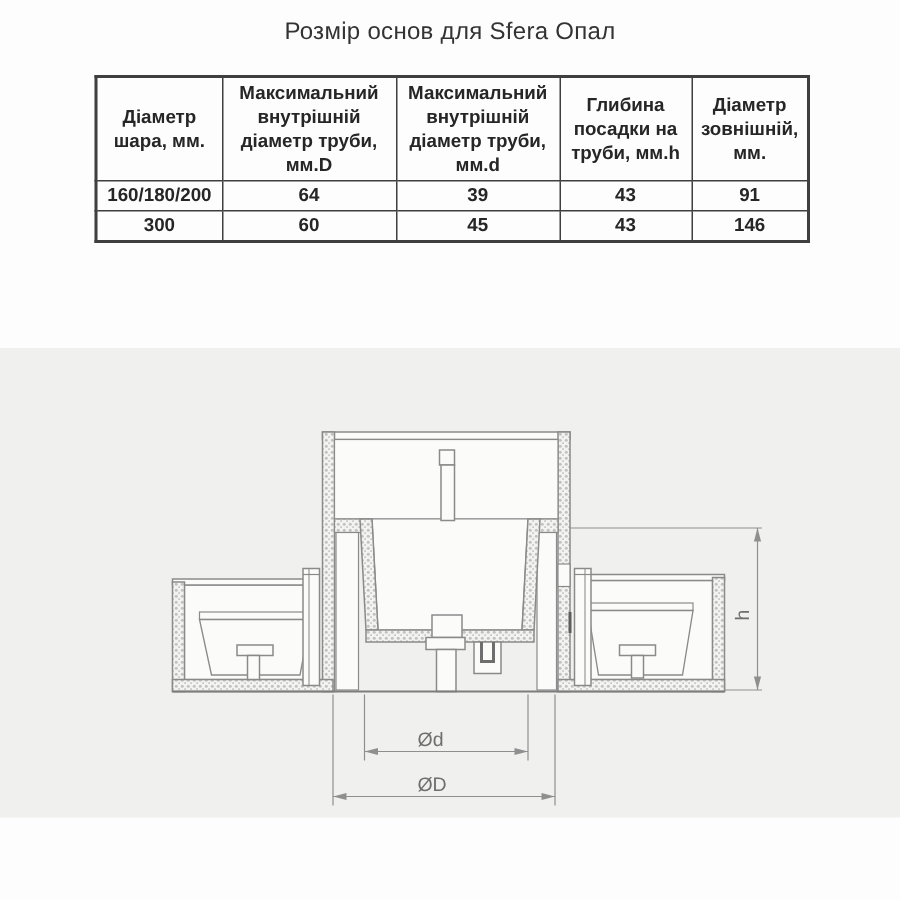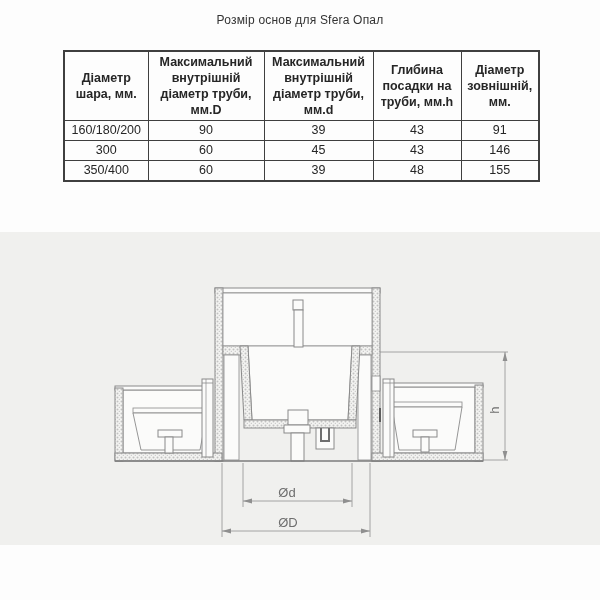--- a/index.html
+++ b/index.html
@@ -4,32 +4,32 @@
 <style>
   html,body{margin:0;padding:0;}
   body{
     width:600px;height:600px;position:relative;overflow:hidden;
     background:#fdfdfd;
     font-family:"Liberation Sans", sans-serif;
     color:#2b2b2b;
   }
   .page-title{
     position:absolute;top:13px;left:0;width:600px;
-    text-align:center;font-size:12px;font-weight:500;color:#333;
+    text-align:center;font-size:16px;font-weight:500;color:#333;
     letter-spacing:.2px;
   }
   .spec-table{
     position:absolute;left:63px;top:50px;
     border-collapse:collapse;table-layout:fixed;
     border:2px solid #3f3f3f;
   }
   .spec-table td,.spec-table th{
     border:1.4px solid #3f3f3f;
     text-align:center;vertical-align:middle;
-    font-size:12.5px;font-weight:400;color:#262626;
+    font-size:12.5px;font-weight:700;color:#262626;
     padding:1px 3px;line-height:1.3;
   }
   .spec-table th{height:66px;font-weight:600;}
   .spec-table td{height:17px;}
   .diagram-band{
     position:absolute;left:0;top:232px;width:600px;height:313px;
     background:#f0f0ee;
     text-align:center;
   }
   .diagram-band svg{display:block;}
@@ -53,38 +53,31 @@
       <th>Діаметр шара, мм.</th>
       <th>Максимальний внутрішній діаметр труби, мм.D</th>
       <th>Максимальний внутрішній діаметр труби, мм.d</th>
       <th>Глибина посадки на труби, мм.h</th>
       <th>Діаметр зовнішній, мм.</th>
     </tr>
   </thead>
   <tbody>
     <tr>
       <td>160/180/200</td>
-      <td>90</td>
+      <td>64</td>
       <td>39</td>
       <td>43</td>
       <td>91</td>
     </tr>
     <tr>
       <td>300</td>
       <td>60</td>
       <td>45</td>
       <td>43</td>
       <td>146</td>
-    </tr>
-    <tr>
-      <td>350/400</td>
-      <td>60</td>
-      <td>39</td>
-      <td>48</td>
-      <td>155</td>
     </tr>
   </tbody>
 </table>
 
 <div class="diagram-band">
 <svg width="600" height="313" viewBox="0 232 600 313">
   <defs>
     <pattern id="stip" width="4" height="4" patternUnits="userSpaceOnUse">
       <rect width="4" height="4" fill="#f3f3f1"></rect>
       <circle cx="1.5" cy="1.5" r="1" fill="#c2c2c2"></circle>

